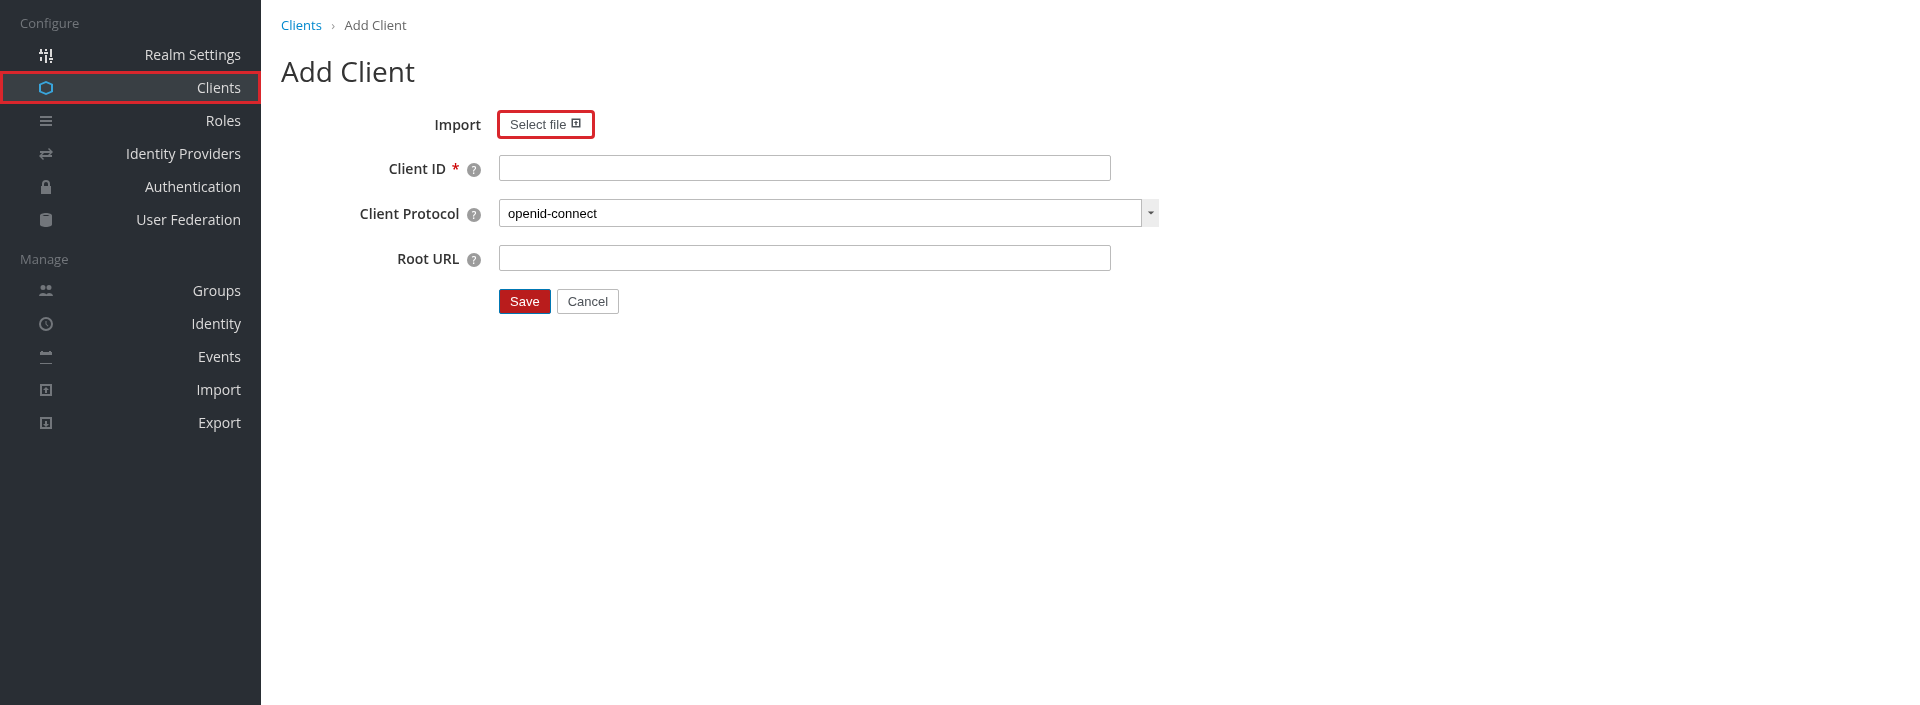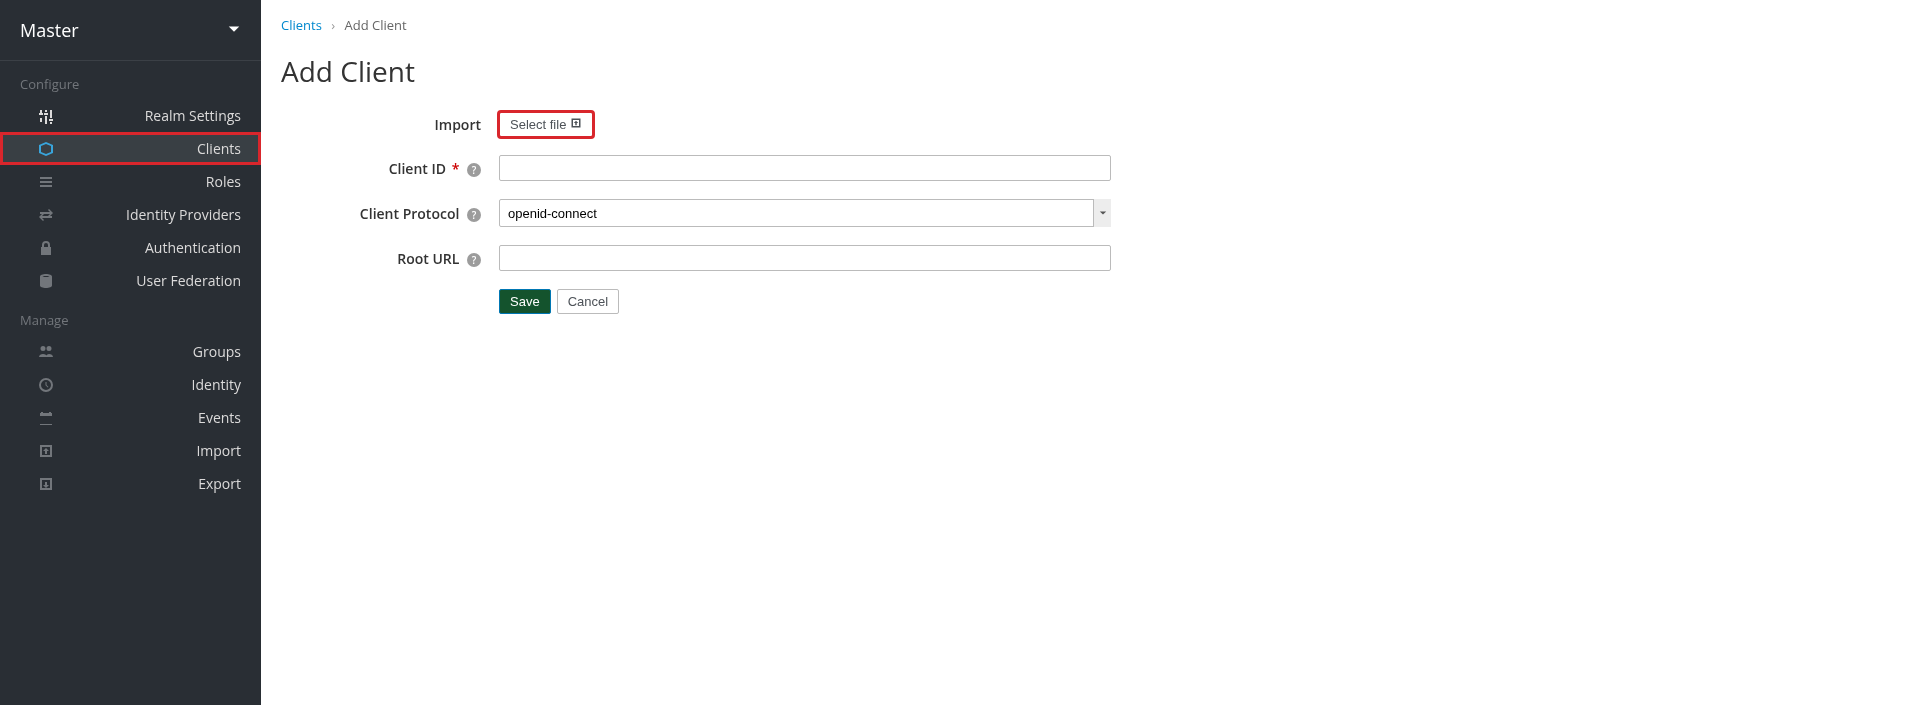--- a/index.html
+++ b/index.html
@@ -130,36 +130,36 @@
     border: 1px solid #bbb;
     background: #fff;
     color: #4d5258;
     padding: 4px 10px;
     font-size: 13px;
     border-radius: 2px;
     cursor: pointer;
   }
   .btn svg { width: 12px; height: 12px; fill: #4d5258; }
   .btn-primary {
-    background: #14532d;
+    background: #b91c1c;
     border-color: #0077b3;
     color: #fff;
   }
   .btn.highlighted { outline: 3px solid #d9262c; outline-offset: -1px; }
   input.text-input {
     width: 612px;
     height: 26px;
     border: 1px solid #bbb;
     border-radius: 2px;
     padding: 2px 8px;
     font-size: 13px;
   }
   .select-wrap {
     position: relative;
-    width: 612px;
+    width: 660px;
   }
   select.select-input {
     width: 100%;
     height: 28px;
     border: 1px solid #bbb;
     border-radius: 2px;
     padding: 2px 8px;
     font-size: 13px;
     background: #fff;
     appearance: none;
@@ -174,28 +174,20 @@
     pointer-events: none;
   }
   .select-arrow svg { width: 8px; height: 8px; fill: #555; }
   .action-row { margin-left: 218px; display: flex; gap: 6px; margin-top: 8px; }
 </style>
 </head>
 <body>
 
 <div class="layout">
   <aside class="sidebar">
-    <div class="realm-header">
-      <span class="title">Master</span>
-      <span>
-        <svg viewBox="0 0 16 16">
-            <path d="M2 5l6 6 6-6z"></path>
-          </svg>
-      </span>
-    </div>
     <div id="sidebar-sections">
         <div class="section-header">Configure</div>
         <ul class="nav">
           <li>
             <span class="icon">
               <svg viewBox="0 0 16 16">
                 <path d="M3 2v4m0 4v4M8 2v2m0 4v8M13 2v8m0 4v2M1 6h4M6 6h4M11 12h4" stroke="currentColor" stroke-width="2" fill="none"></path>
               </svg>
             </span>
             <span class="label">Realm Settings</span>

